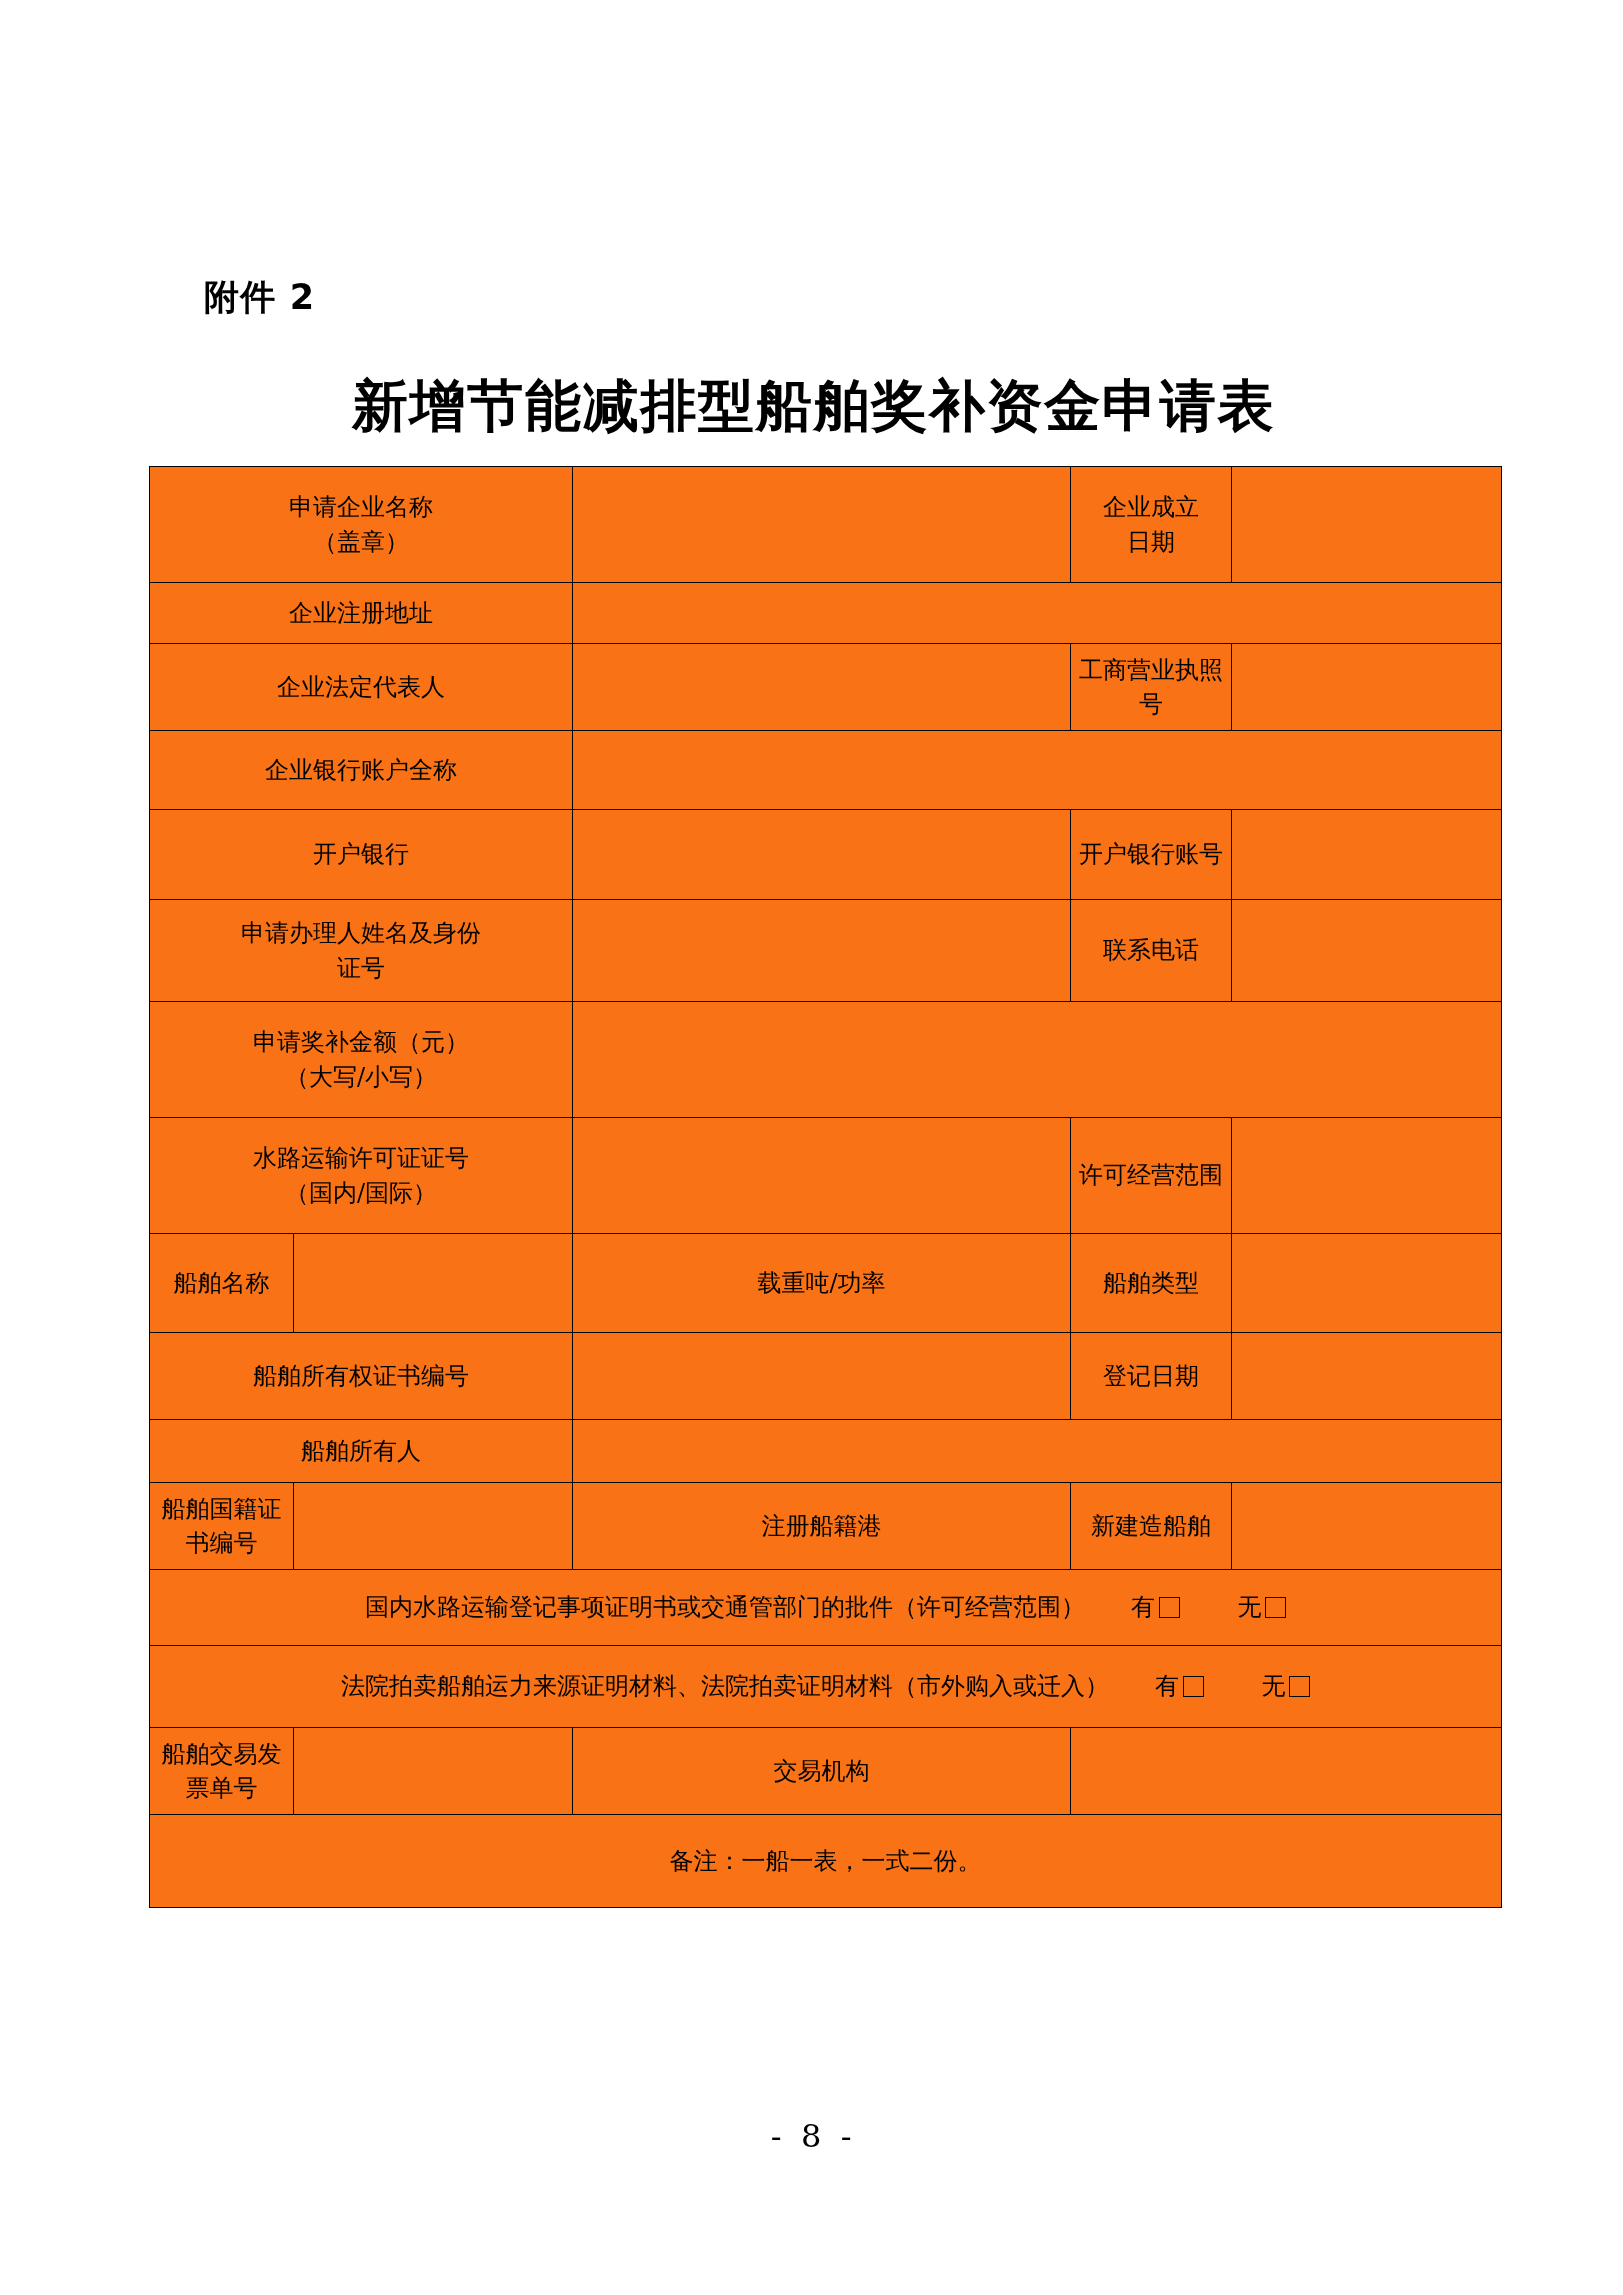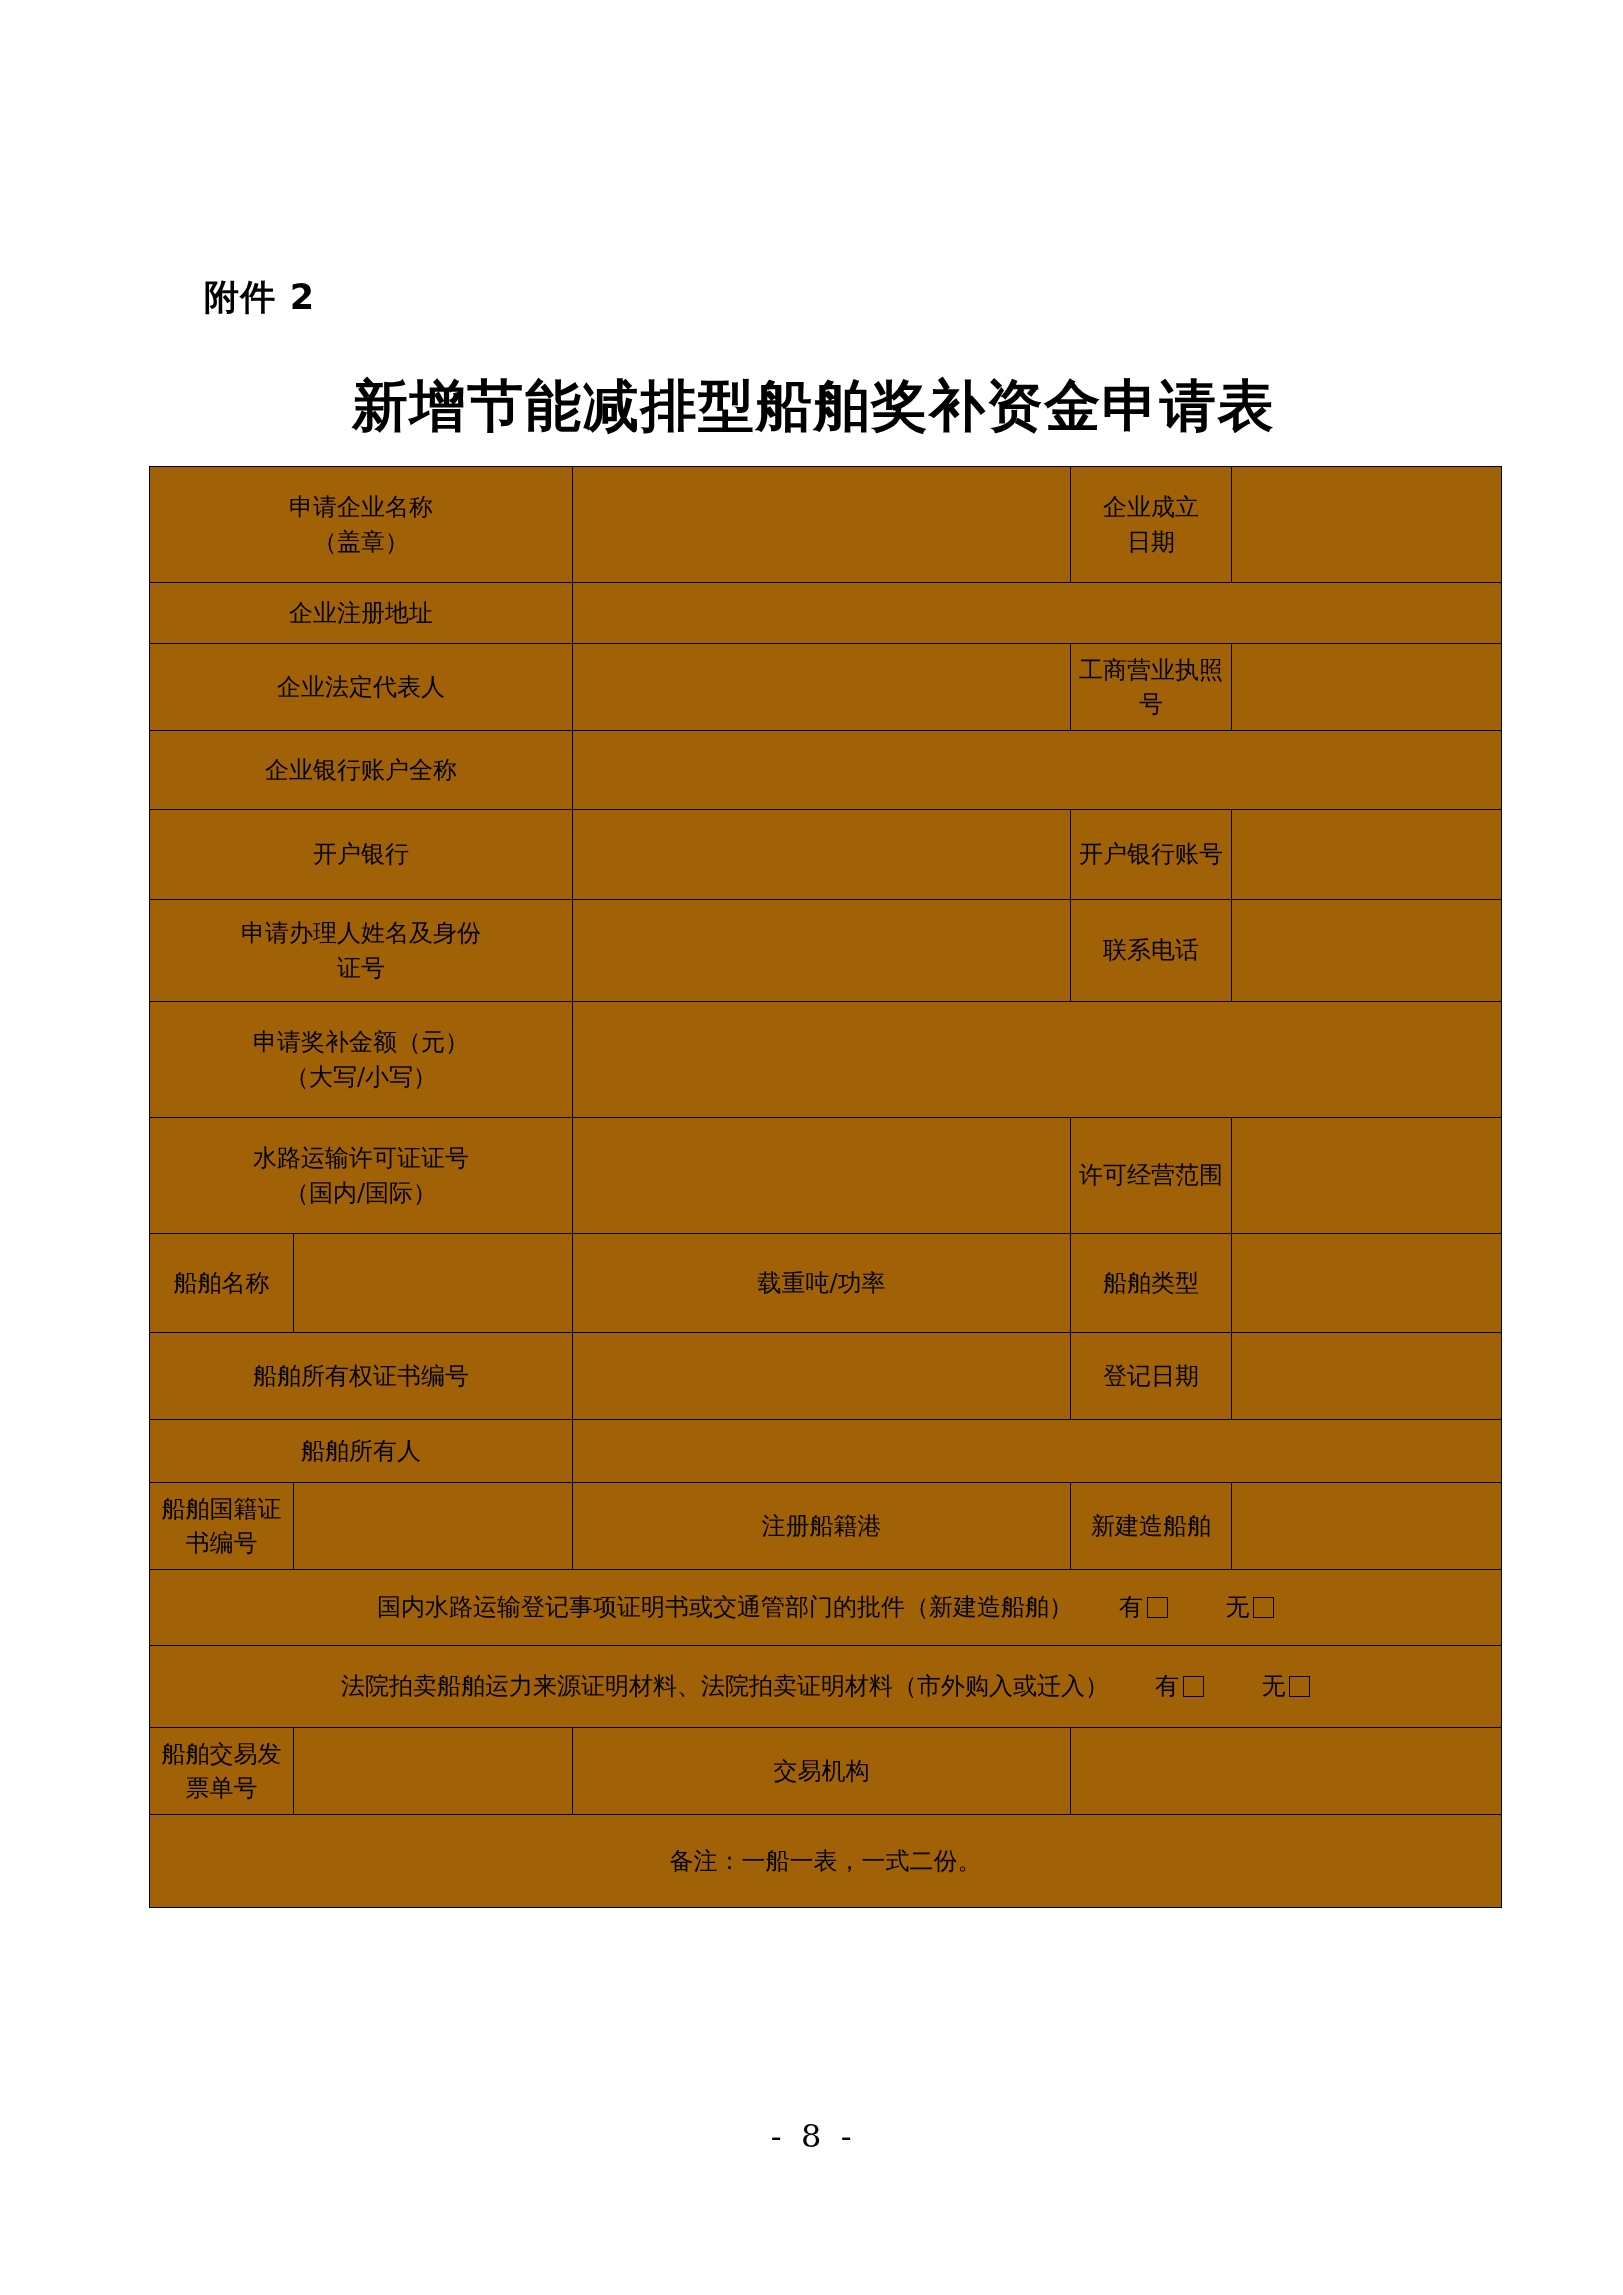--- a/index.html
+++ b/index.html
@@ -54,21 +54,21 @@
     table-layout: fixed;
   }
   table.form td {
     border: 1.2px solid #000;
     padding: 0 5.8px;
     font-size: 24px;
     line-height: 1.42;
     text-align: center;
     vertical-align: middle;
     font-family: "DejaVu Serif", "Liberation Serif", serif;
-    background: #a16207;
+    background: #f97316;
   }
   td.left-text {
     text-align: left;
     padding-left: 10.4px;
   }
   td.note-cell {
     text-align: left;
     padding-left: 55px;
   }
   .two-line {
@@ -205,21 +205,21 @@
     <tr>
       <td style="height:86px">船舶国籍证书编号</td>
       <td></td>
       <td colspan="2">注册船籍港</td>
       <td>新建造船舶</td>
       <td></td>
     </tr>
 
     <tr>
       <td colspan="6" class="left-text" style="height:75px">
-        <span>国内水路运输登记事项证明书或交通管部门的批件（新建造船舶）</span><span class="gap-a"></span><span>有</span><span class="cb"></span><span class="gap-b"></span><span>无</span><span class="cb"></span>
+        <span>国内水路运输登记事项证明书或交通管部门的批件（许可经营范围）</span><span class="gap-a"></span><span>有</span><span class="cb"></span><span class="gap-b"></span><span>无</span><span class="cb"></span>
       </td>
     </tr>
 
     <tr>
       <td colspan="6" class="left-text" style="height:81px">
         <span>法院拍卖船舶运力来源证明材料、法院拍卖证明材料（市外购入或迁入）</span><span class="gap-a"></span><span>有</span><span class="cb"></span><span class="gap-b"></span><span>无</span><span class="cb"></span>
       </td>
     </tr>
 
     <tr>

